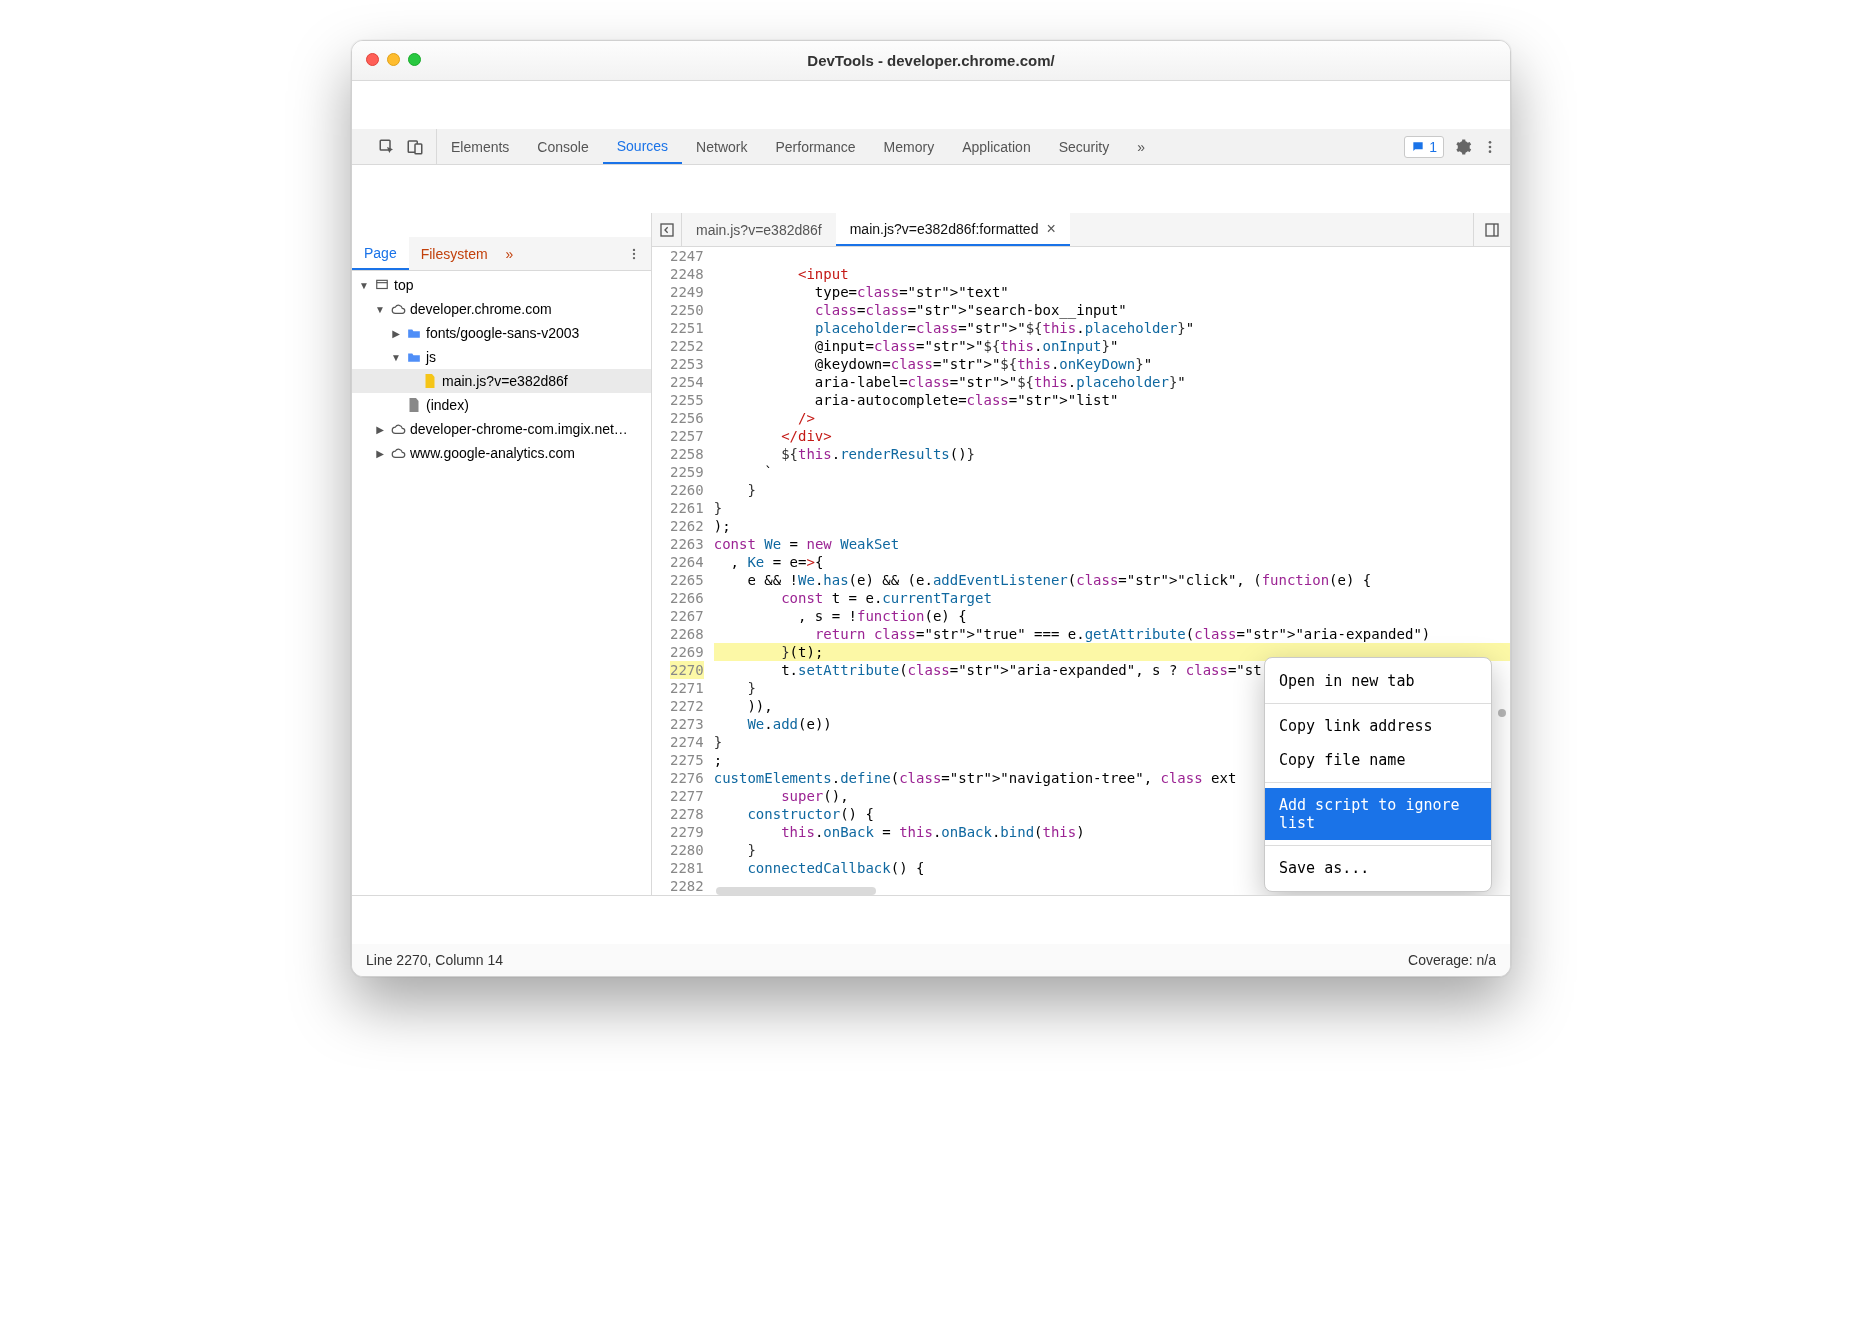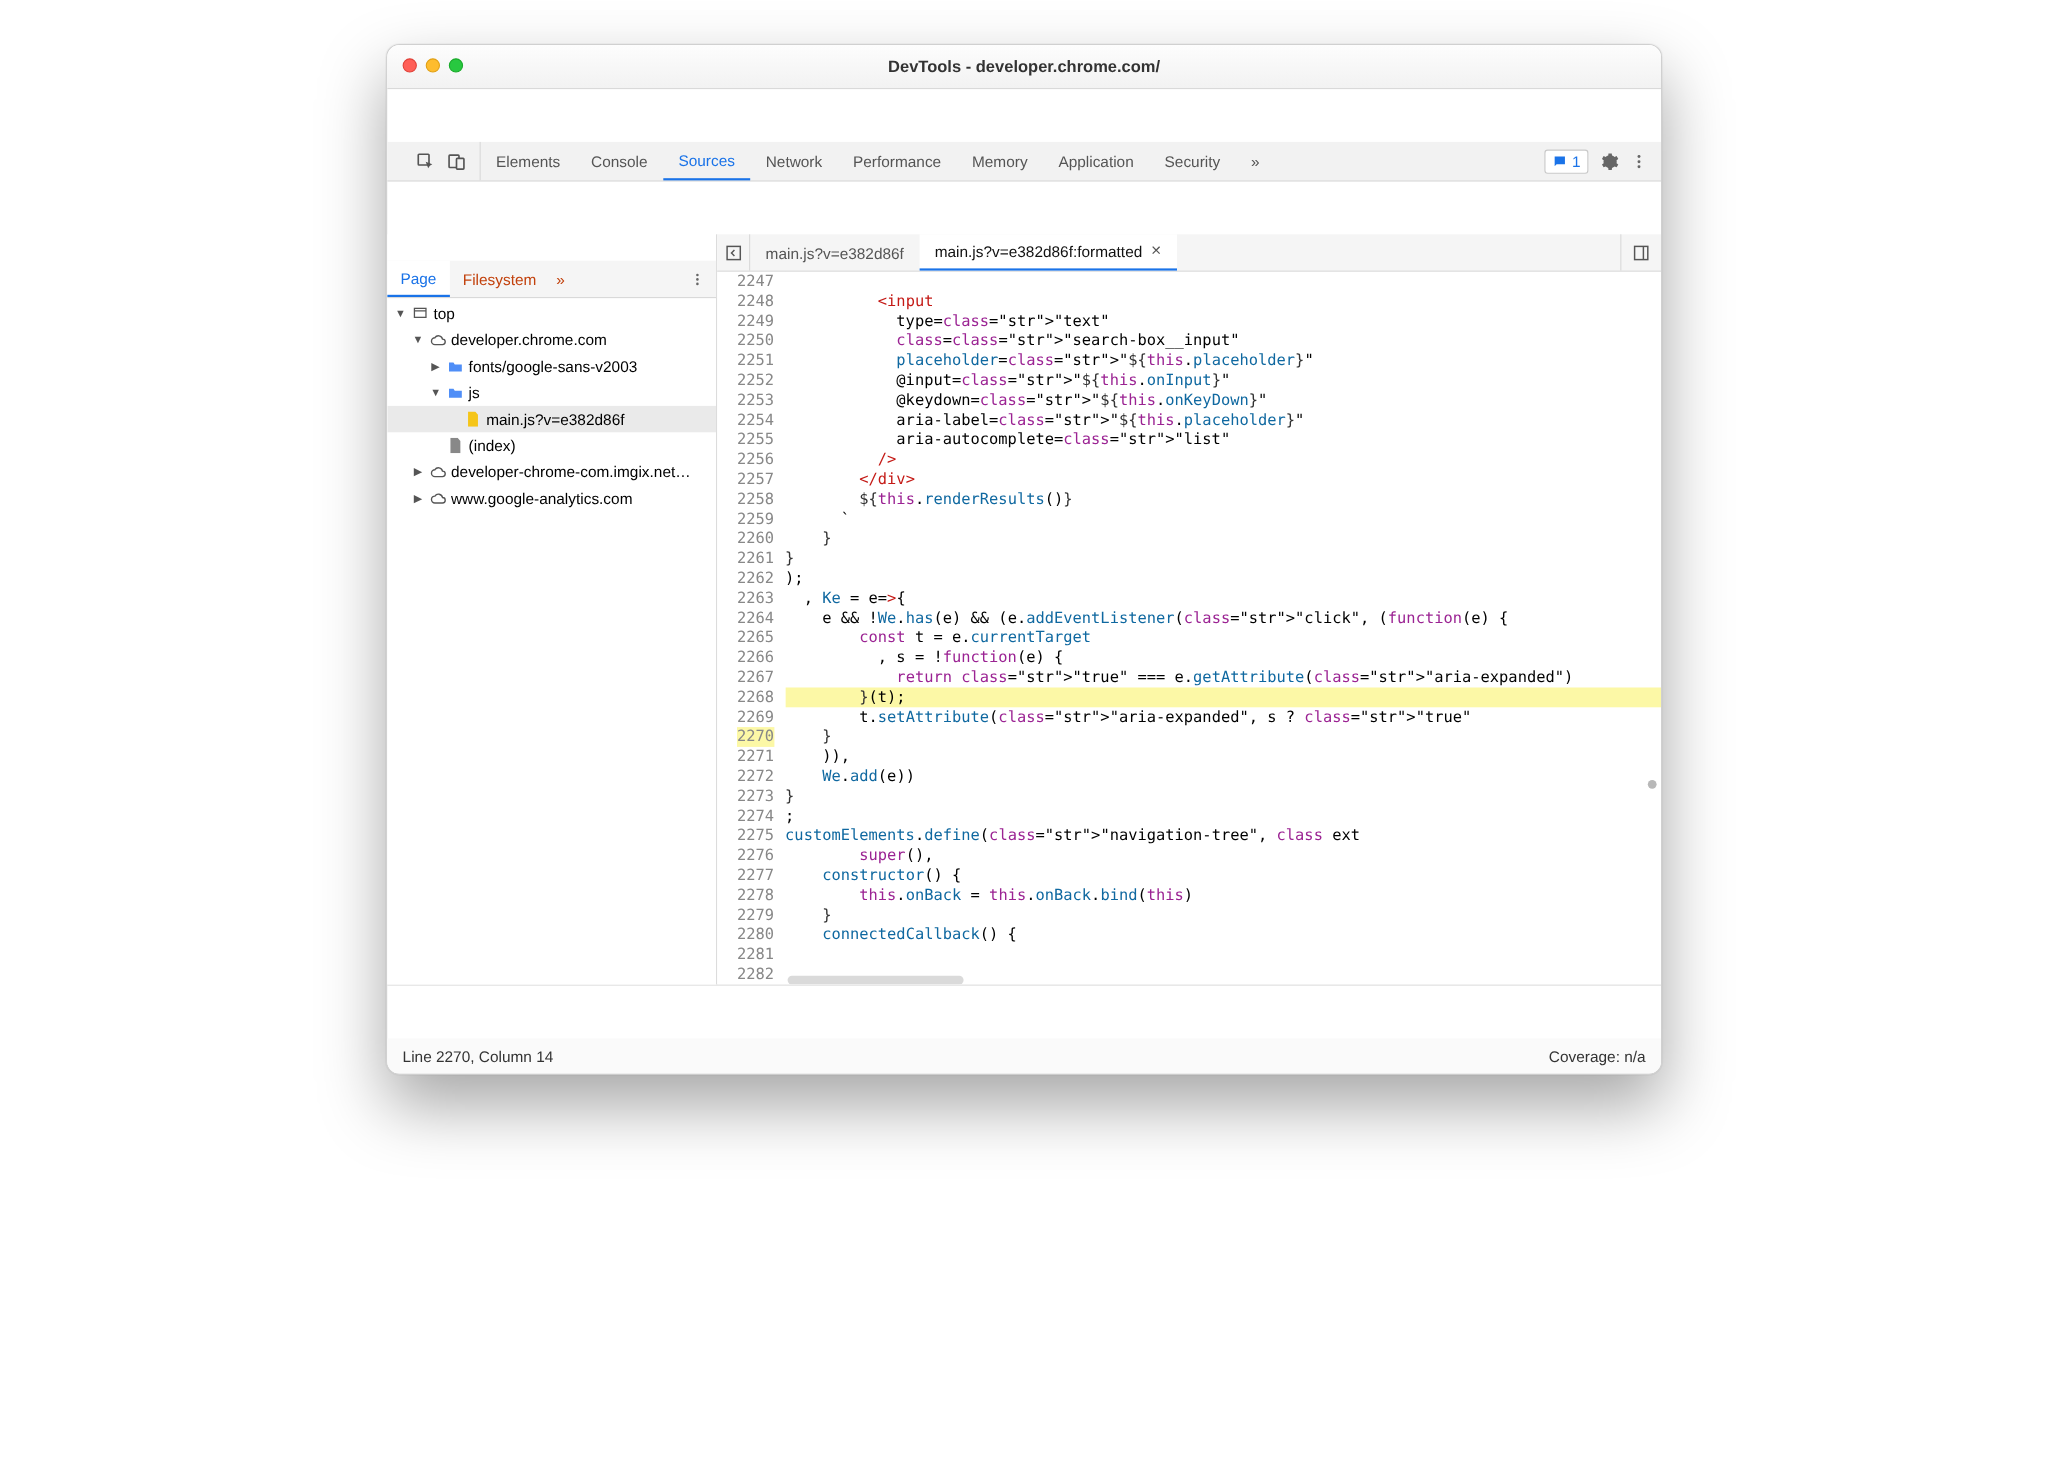--- a/index.html
+++ b/index.html
@@ -401,20 +401,23 @@
             <div class="line">
               <pre>    <span class="pn">}</span></pre>
             </div>
             <div class="line">
               <pre><span class="pn">}</span></pre>
             </div>
             <div class="line">
               <pre>);</pre>
             </div>
             <div class="line">
+              <pre><span class="kw">const</span> <span class="nm">We</span> = <span class="kw">new</span> <span class="nm">WeakSet</span></pre>
+            </div>
+            <div class="line">
               <pre>  , <span class="nm">Ke</span> = e=<span class="tag">&gt;</span>{</pre>
             </div>
             <div class="line">
               <pre>    e &amp;&amp; !<span class="nm">We</span>.<span class="nm">has</span>(e) &amp;&amp; (e.<span class="nm">addEventListener</span>(<span <span="" class="kw">class</span>="str"&gt;"click", (<span class="kw">function</span>(e) {</pre>
             </div>
             <div class="line">
               <pre>        <span class="kw">const</span> t = e.<span class="nm">currentTarget</span></pre>
             </div>
             <div class="line">
               <pre>          , s = !<span class="kw">function</span>(e) {</pre>
@@ -458,20 +461,30 @@
             <div class="line">
               <pre>    <span class="pn">}</span></pre>
             </div>
             <div class="line">
               <pre>    <span class="nm">connectedCallback</span>() {</pre>
             </div>
           <div class="scroll-dot"></div>
           <div class="hscroll-stub"></div>
         </div>
 
+        <div class="ctx">
+          <div class="item">Open in new tab</div>
+          <div class="sep"></div>
+          <div class="item">Copy link address</div>
+          <div class="item">Copy file name</div>
+          <div class="sep"></div>
+          <div class="item sel">Add script to ignore list</div>
+          <div class="sep"></div>
+          <div class="item">Save as...</div>
+        </div>
       </div>
     </div>
   </div>
 
   <div class="statusbar">
     <span>Line 2270, Column 14</span>
     <span class="right">Coverage: n/a</span>
   </div>
 </div>
 

